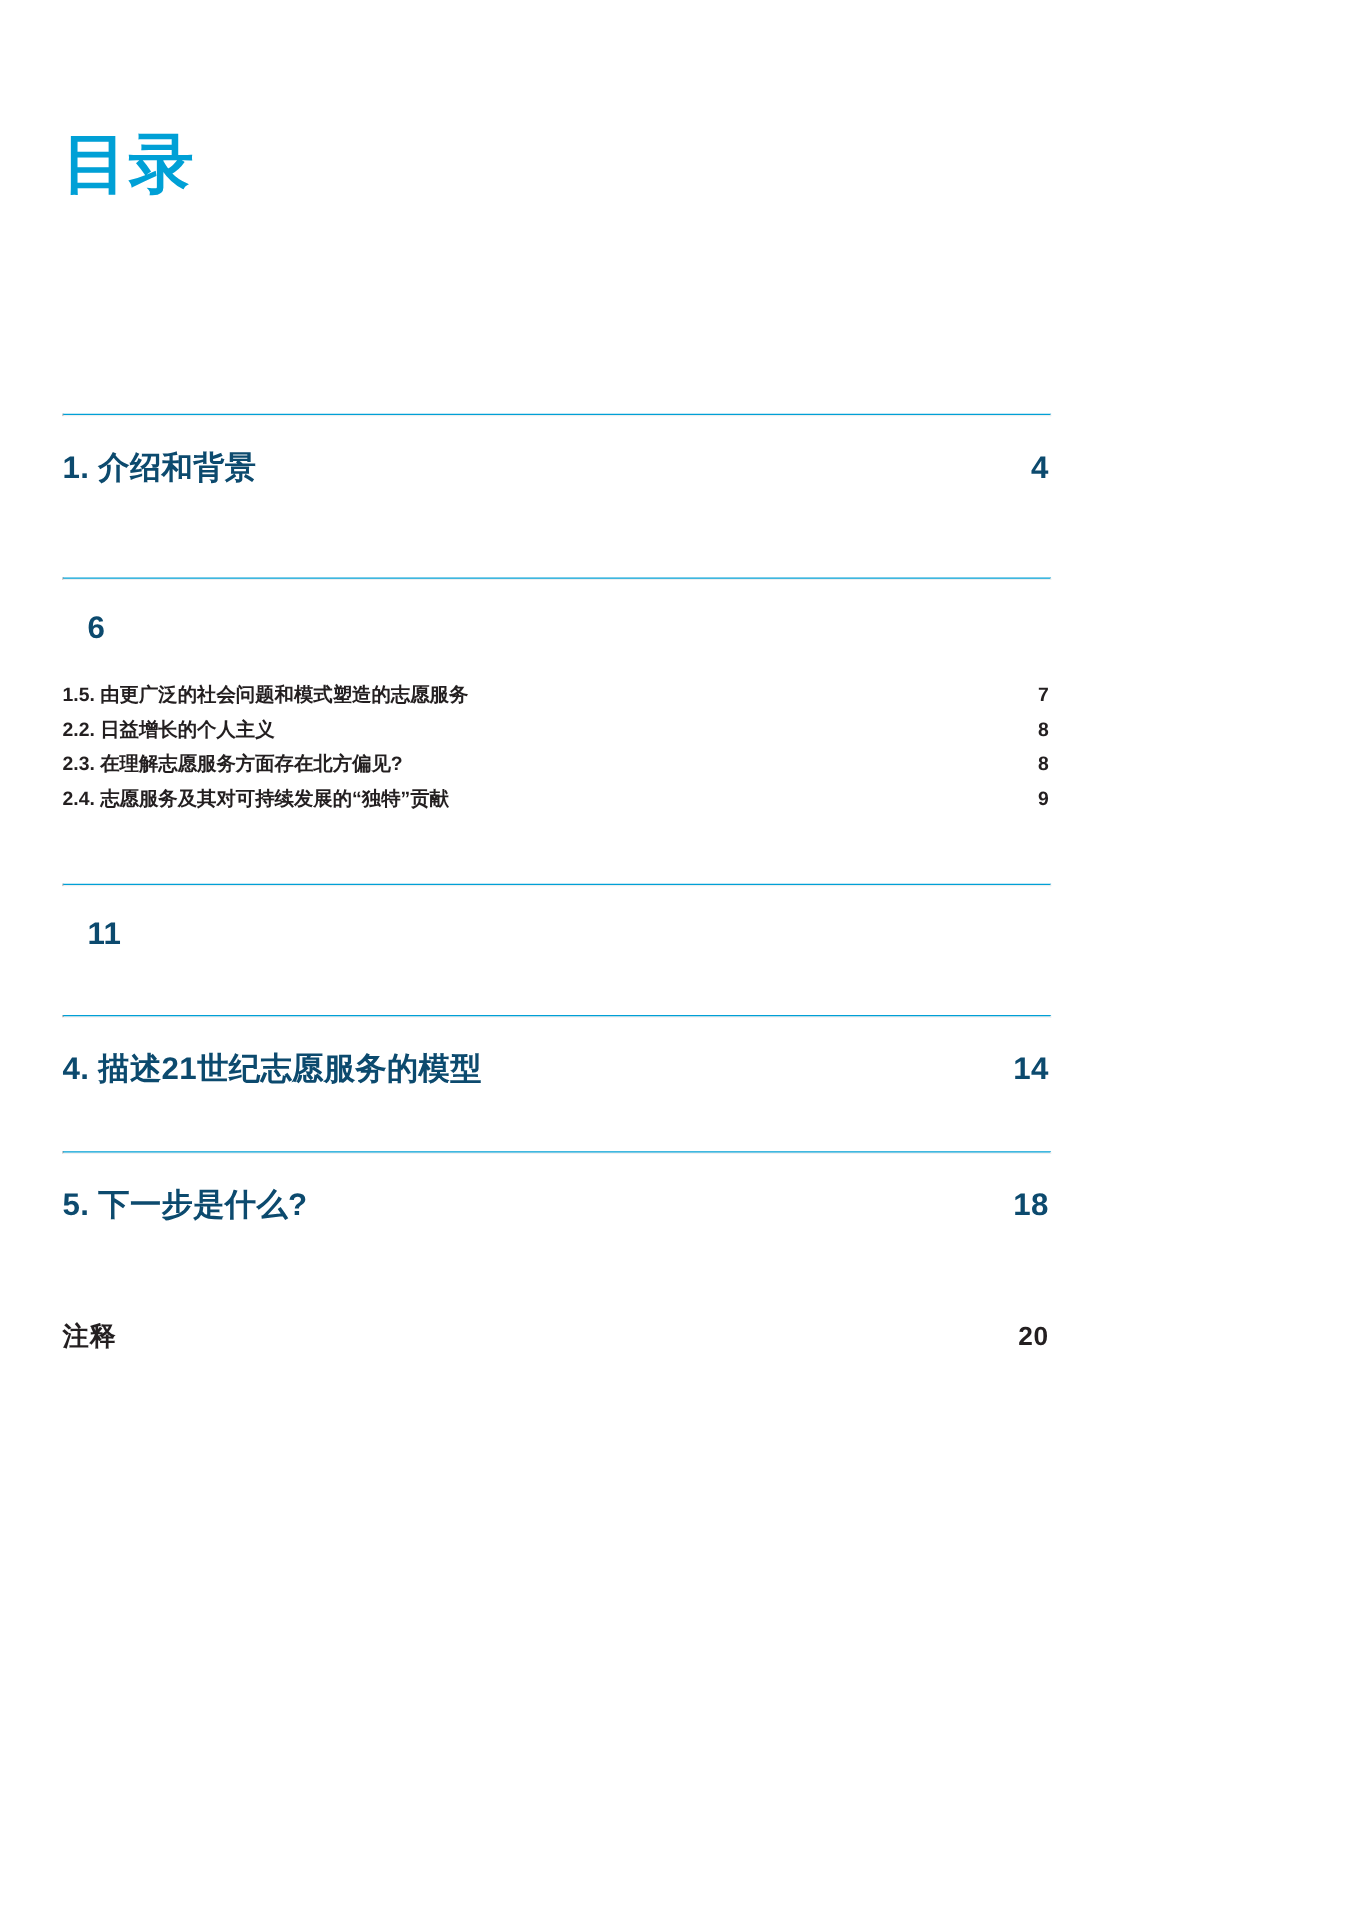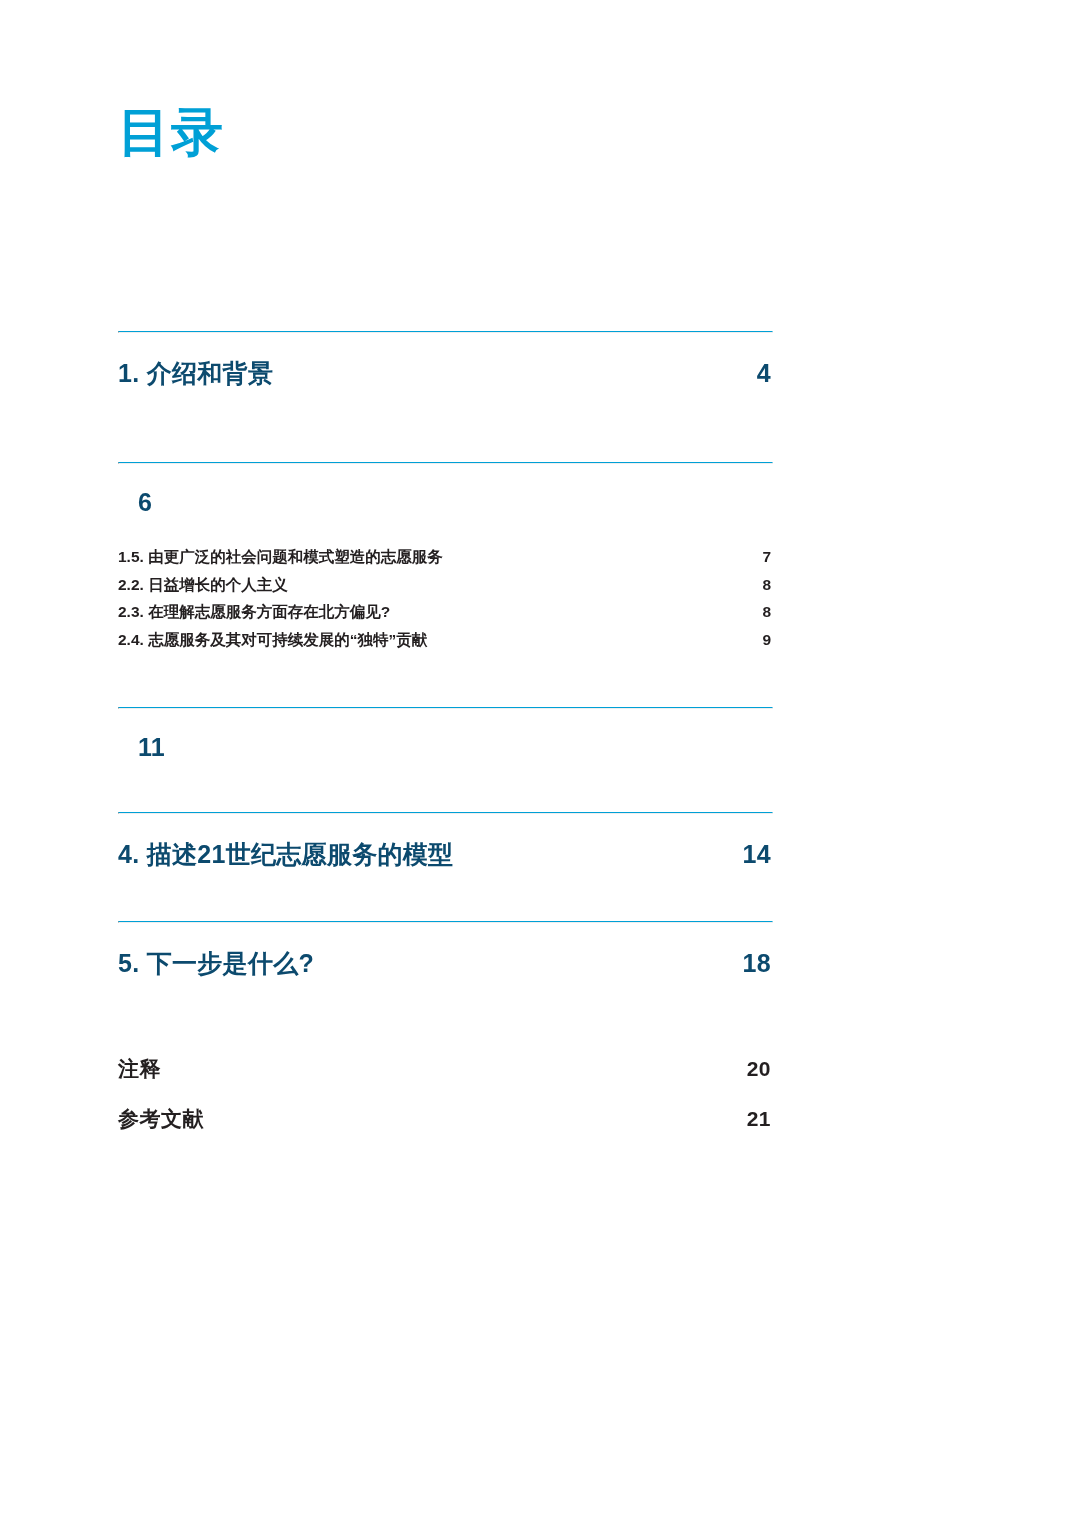--- a/index.html
+++ b/index.html
@@ -12,21 +12,21 @@
     background: #ffffff;
     font-family: "Liberation Sans", "DejaVu Sans", sans-serif;
     color: #231f20;
     overflow: hidden;
   }
   .page {
     position: relative;
     width: 889px;
     height: 1527px;
     box-sizing: border-box;
-    padding: 0 118px;
+    padding: 0 50px;
   }
   .toc-title {
     font-size: 52px;
     font-weight: bold;
     color: #00a0d6;
     letter-spacing: 1px;
     margin: 0;
     padding-top: 104px;
     line-height: 1.1;
   }
@@ -152,20 +152,16 @@
     <div class="level1 level1-entry">
       <span class="label">5. 下一步是什么?</span>
       <span class="page-no">18</span>
     </div>
 
     <div class="back-matter">
       <div class="back-entry">
         <span class="label">注释</span>
         <span class="page-no">20</span>
       </div>
-      <div class="back-entry">
-        <span class="label">参考文献</span>
-        <span class="page-no">21</span>
-      </div>
     </div>
 
   </div>
 </div>
 
 </body></html>

